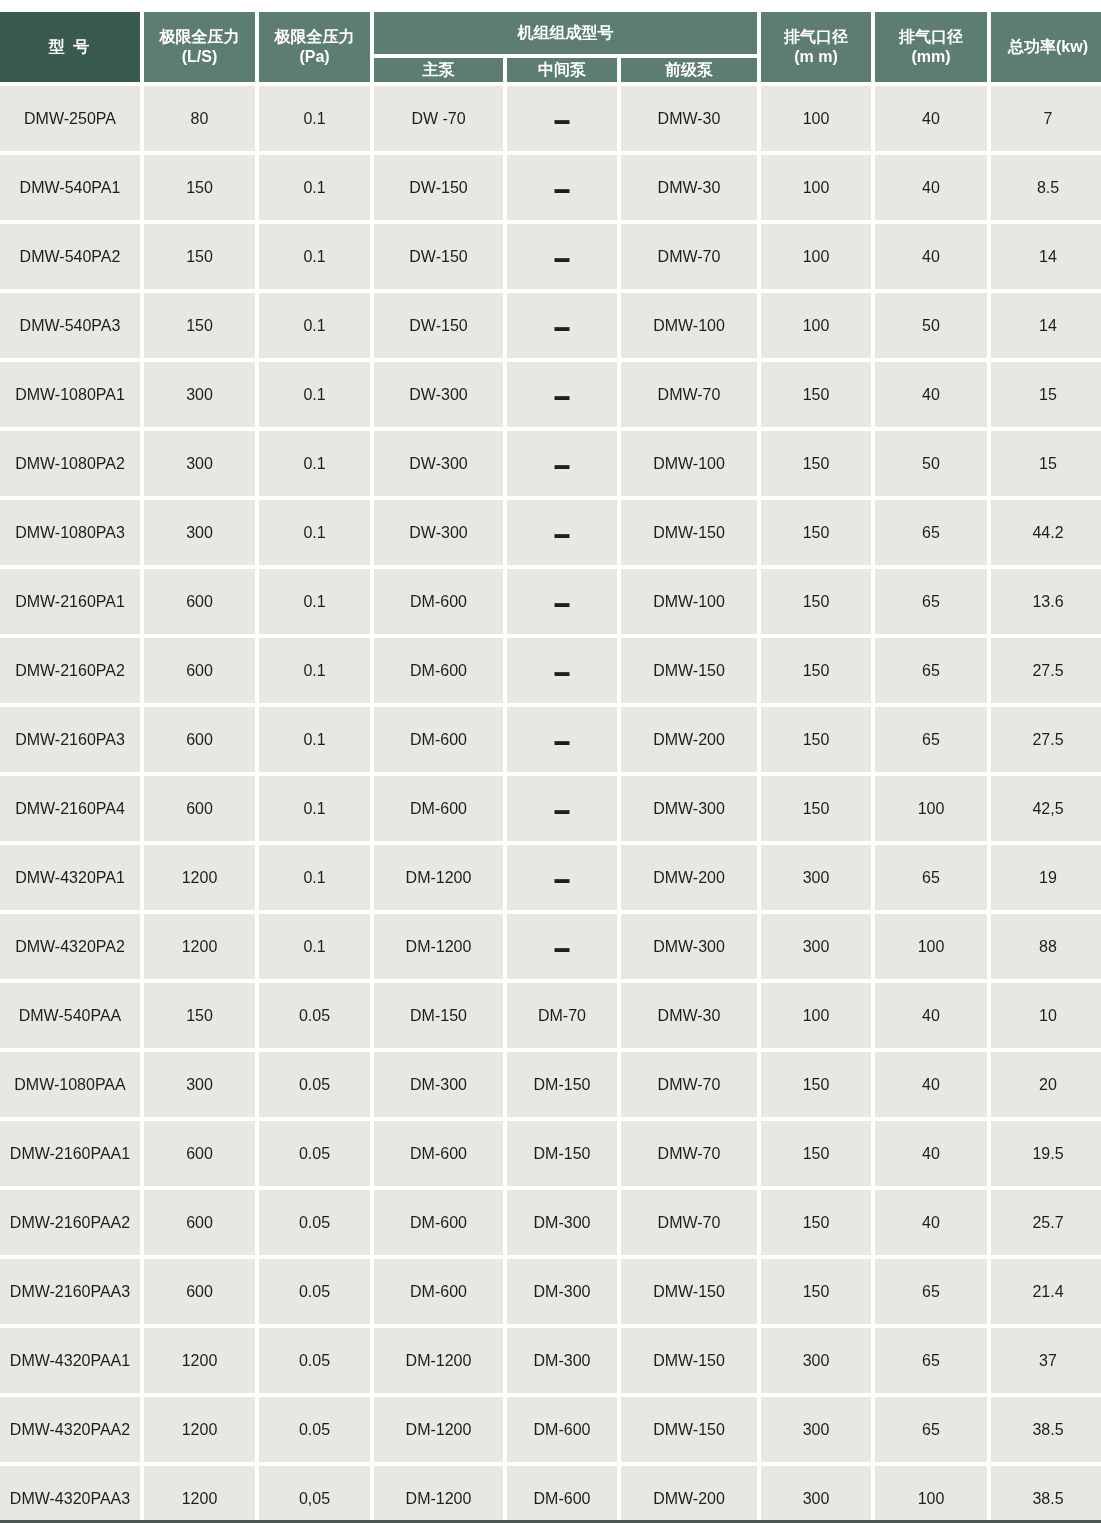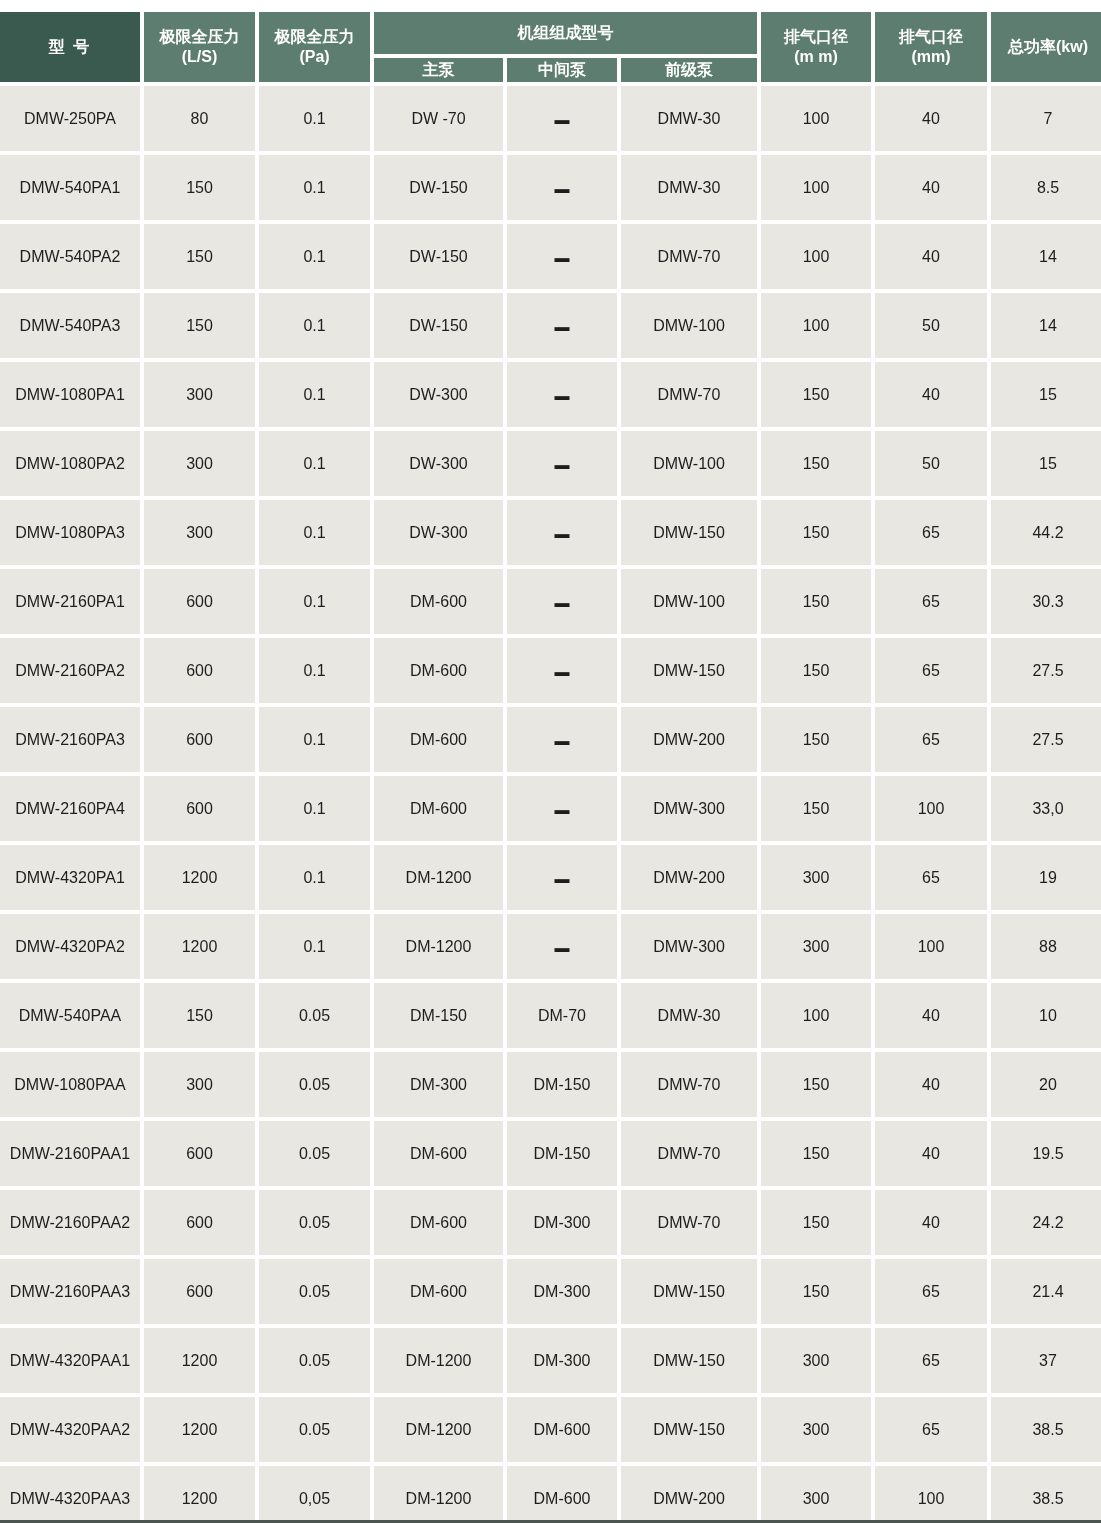--- a/index.html
+++ b/index.html
@@ -208,21 +208,21 @@
           </tr>
           <tr>
             <td><span>DMW-2160PA1</span></td>
             <td><span>600</span></td>
             <td><span>0.1</span></td>
             <td><span>DM-600</span></td>
             <td><span class="dash">—</span></td>
             <td><span>DMW-100</span></td>
             <td><span>150</span></td>
             <td><span>65</span></td>
-            <td><span>30.3</span></td>
+            <td><span>13.6</span></td>
           </tr>
           <tr>
             <td><span>DMW-2160PA2</span></td>
             <td><span>600</span></td>
             <td><span>0.1</span></td>
             <td><span>DM-600</span></td>
             <td><span class="dash">—</span></td>
             <td><span>DMW-150</span></td>
             <td><span>150</span></td>
             <td><span>65</span></td>
@@ -241,21 +241,21 @@
           </tr>
           <tr>
             <td><span>DMW-2160PA4</span></td>
             <td><span>600</span></td>
             <td><span>0.1</span></td>
             <td><span>DM-600</span></td>
             <td><span class="dash">—</span></td>
             <td><span>DMW-300</span></td>
             <td><span>150</span></td>
             <td><span>100</span></td>
-            <td><span>33,0</span></td>
+            <td><span>42,5</span></td>
           </tr>
           <tr>
             <td><span>DMW-4320PA1</span></td>
             <td><span>1200</span></td>
             <td><span>0.1</span></td>
             <td><span>DM-1200</span></td>
             <td><span class="dash">—</span></td>
             <td><span>DMW-200</span></td>
             <td><span>300</span></td>
             <td><span>65</span></td>
@@ -307,21 +307,21 @@
           </tr>
           <tr>
             <td><span>DMW-2160PAA2</span></td>
             <td><span>600</span></td>
             <td><span>0.05</span></td>
             <td><span>DM-600</span></td>
             <td><span>DM-300</span></td>
             <td><span>DMW-70</span></td>
             <td><span>150</span></td>
             <td><span>40</span></td>
-            <td><span>24.2</span></td>
+            <td><span>25.7</span></td>
           </tr>
           <tr>
             <td><span>DMW-2160PAA3</span></td>
             <td><span>600</span></td>
             <td><span>0.05</span></td>
             <td><span>DM-600</span></td>
             <td><span>DM-300</span></td>
             <td><span>DMW-150</span></td>
             <td><span>150</span></td>
             <td><span>65</span></td>

